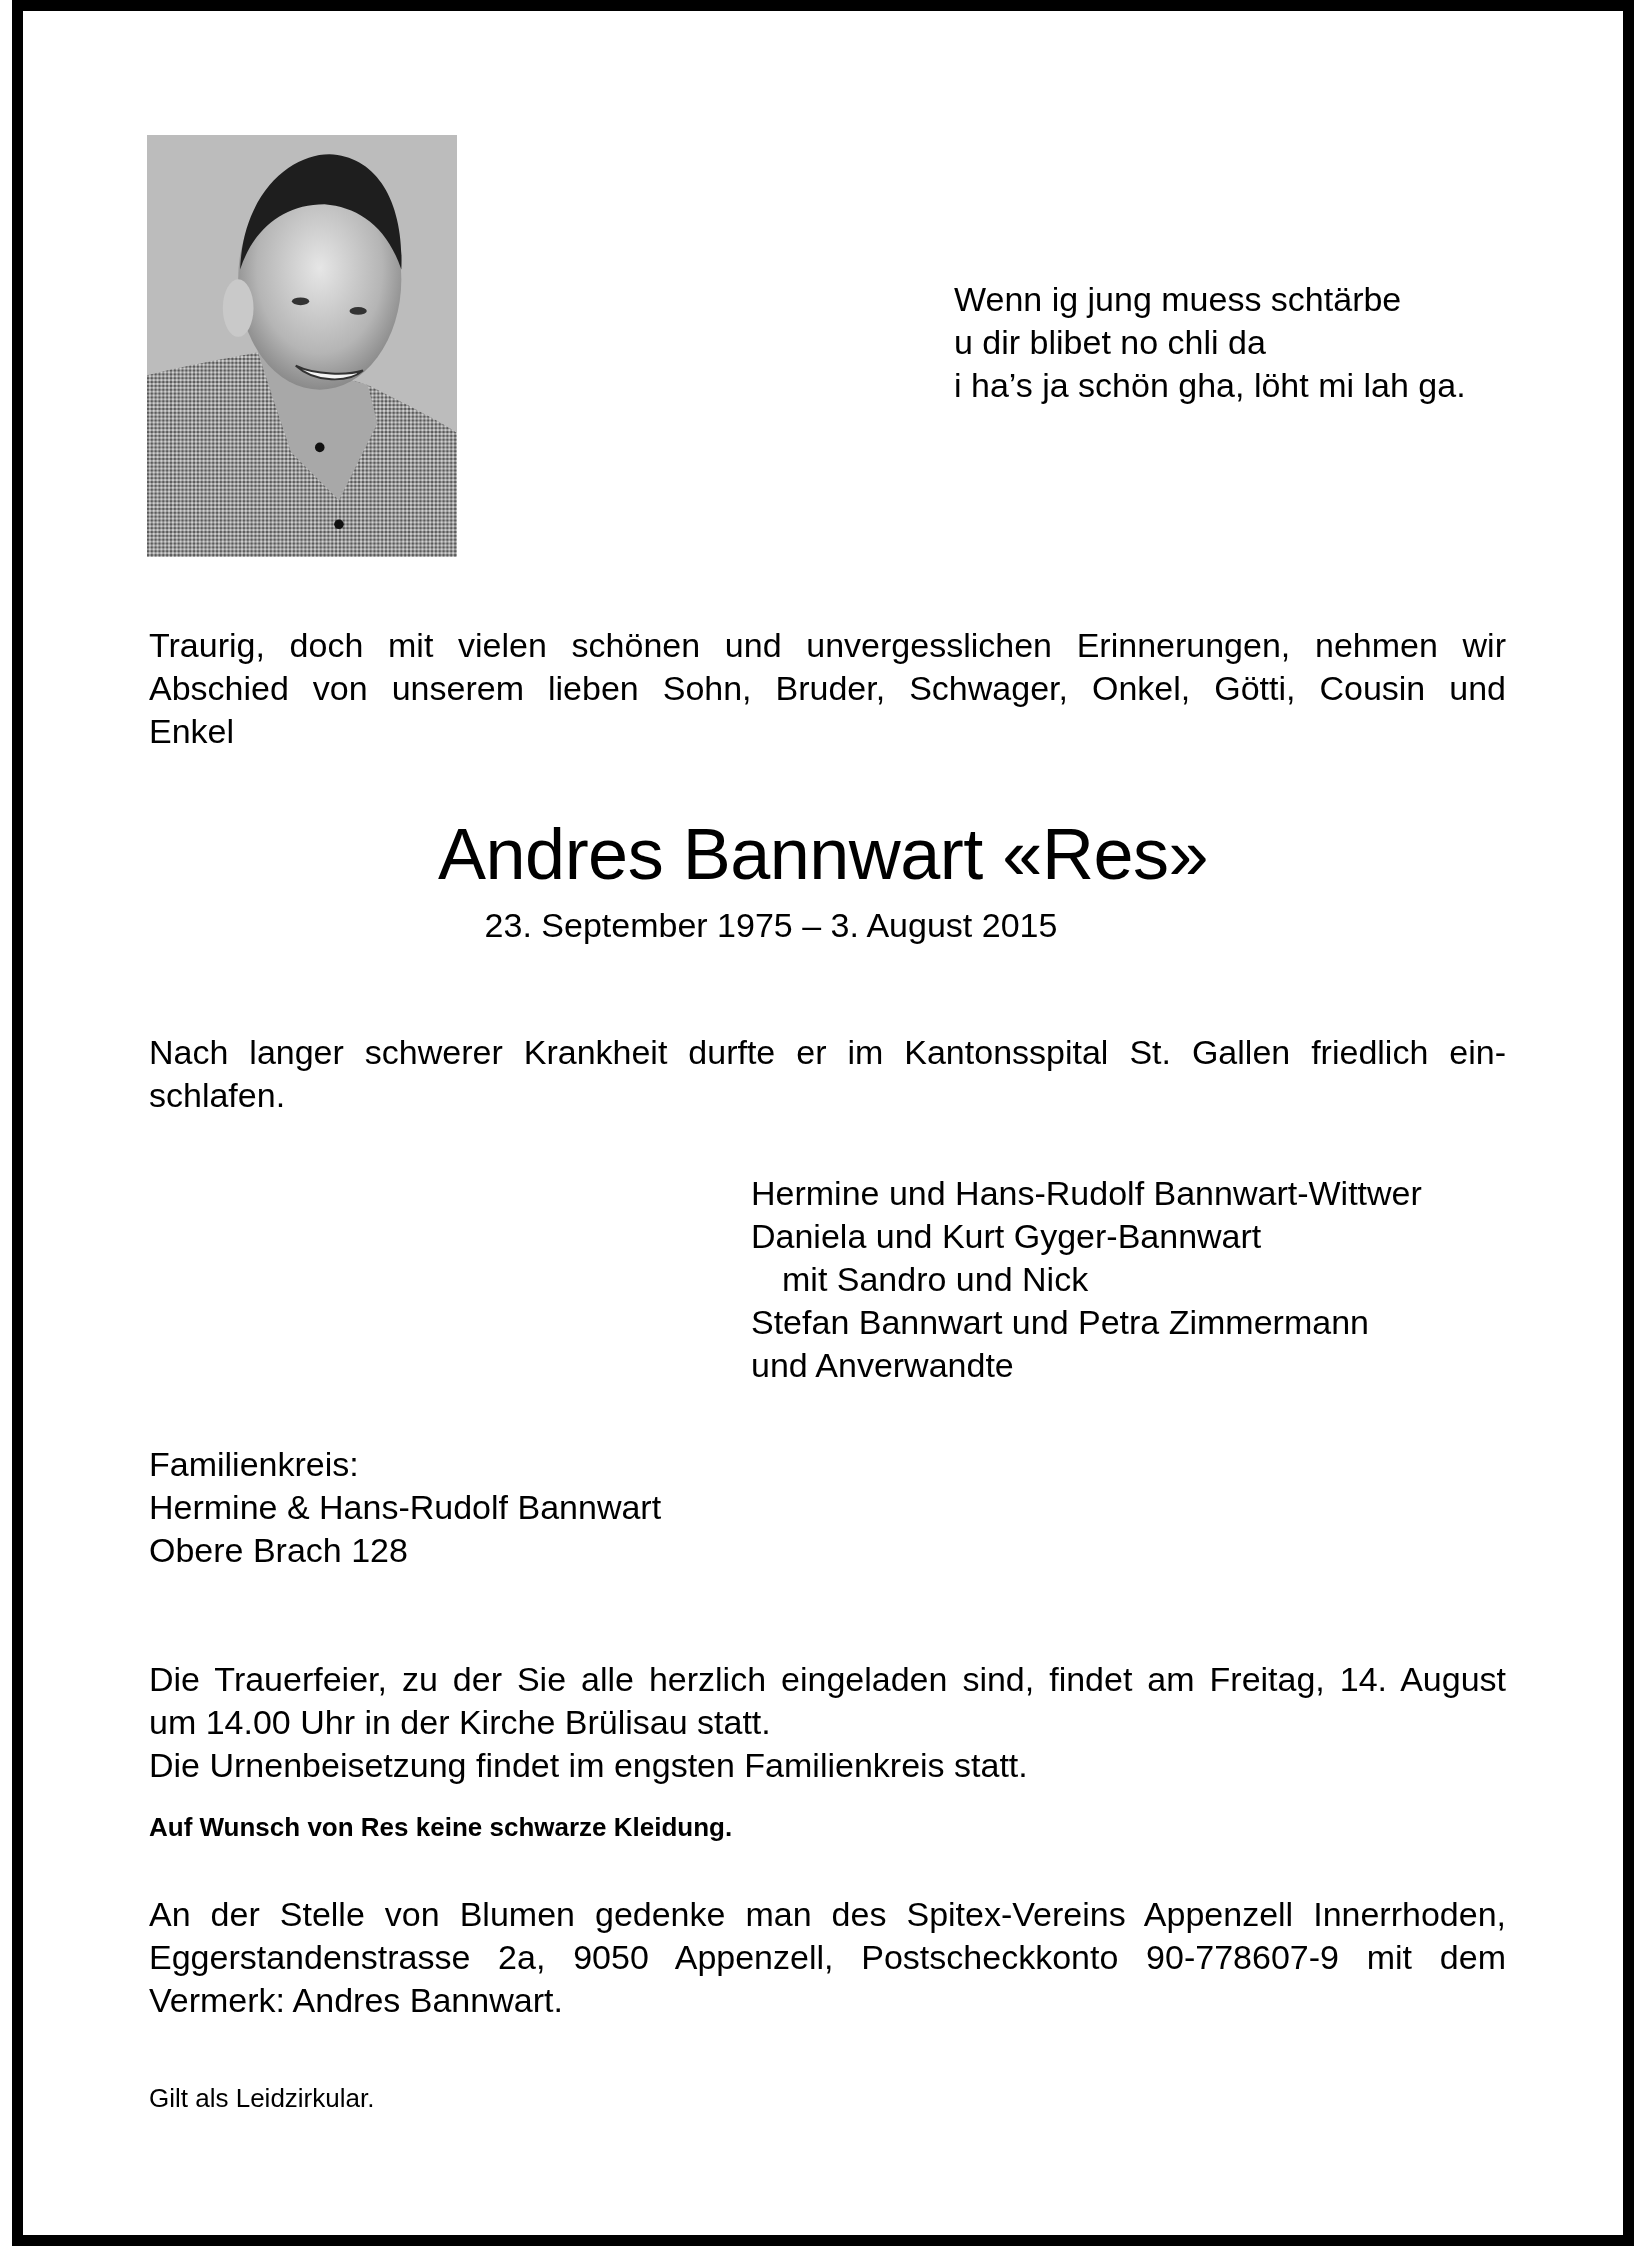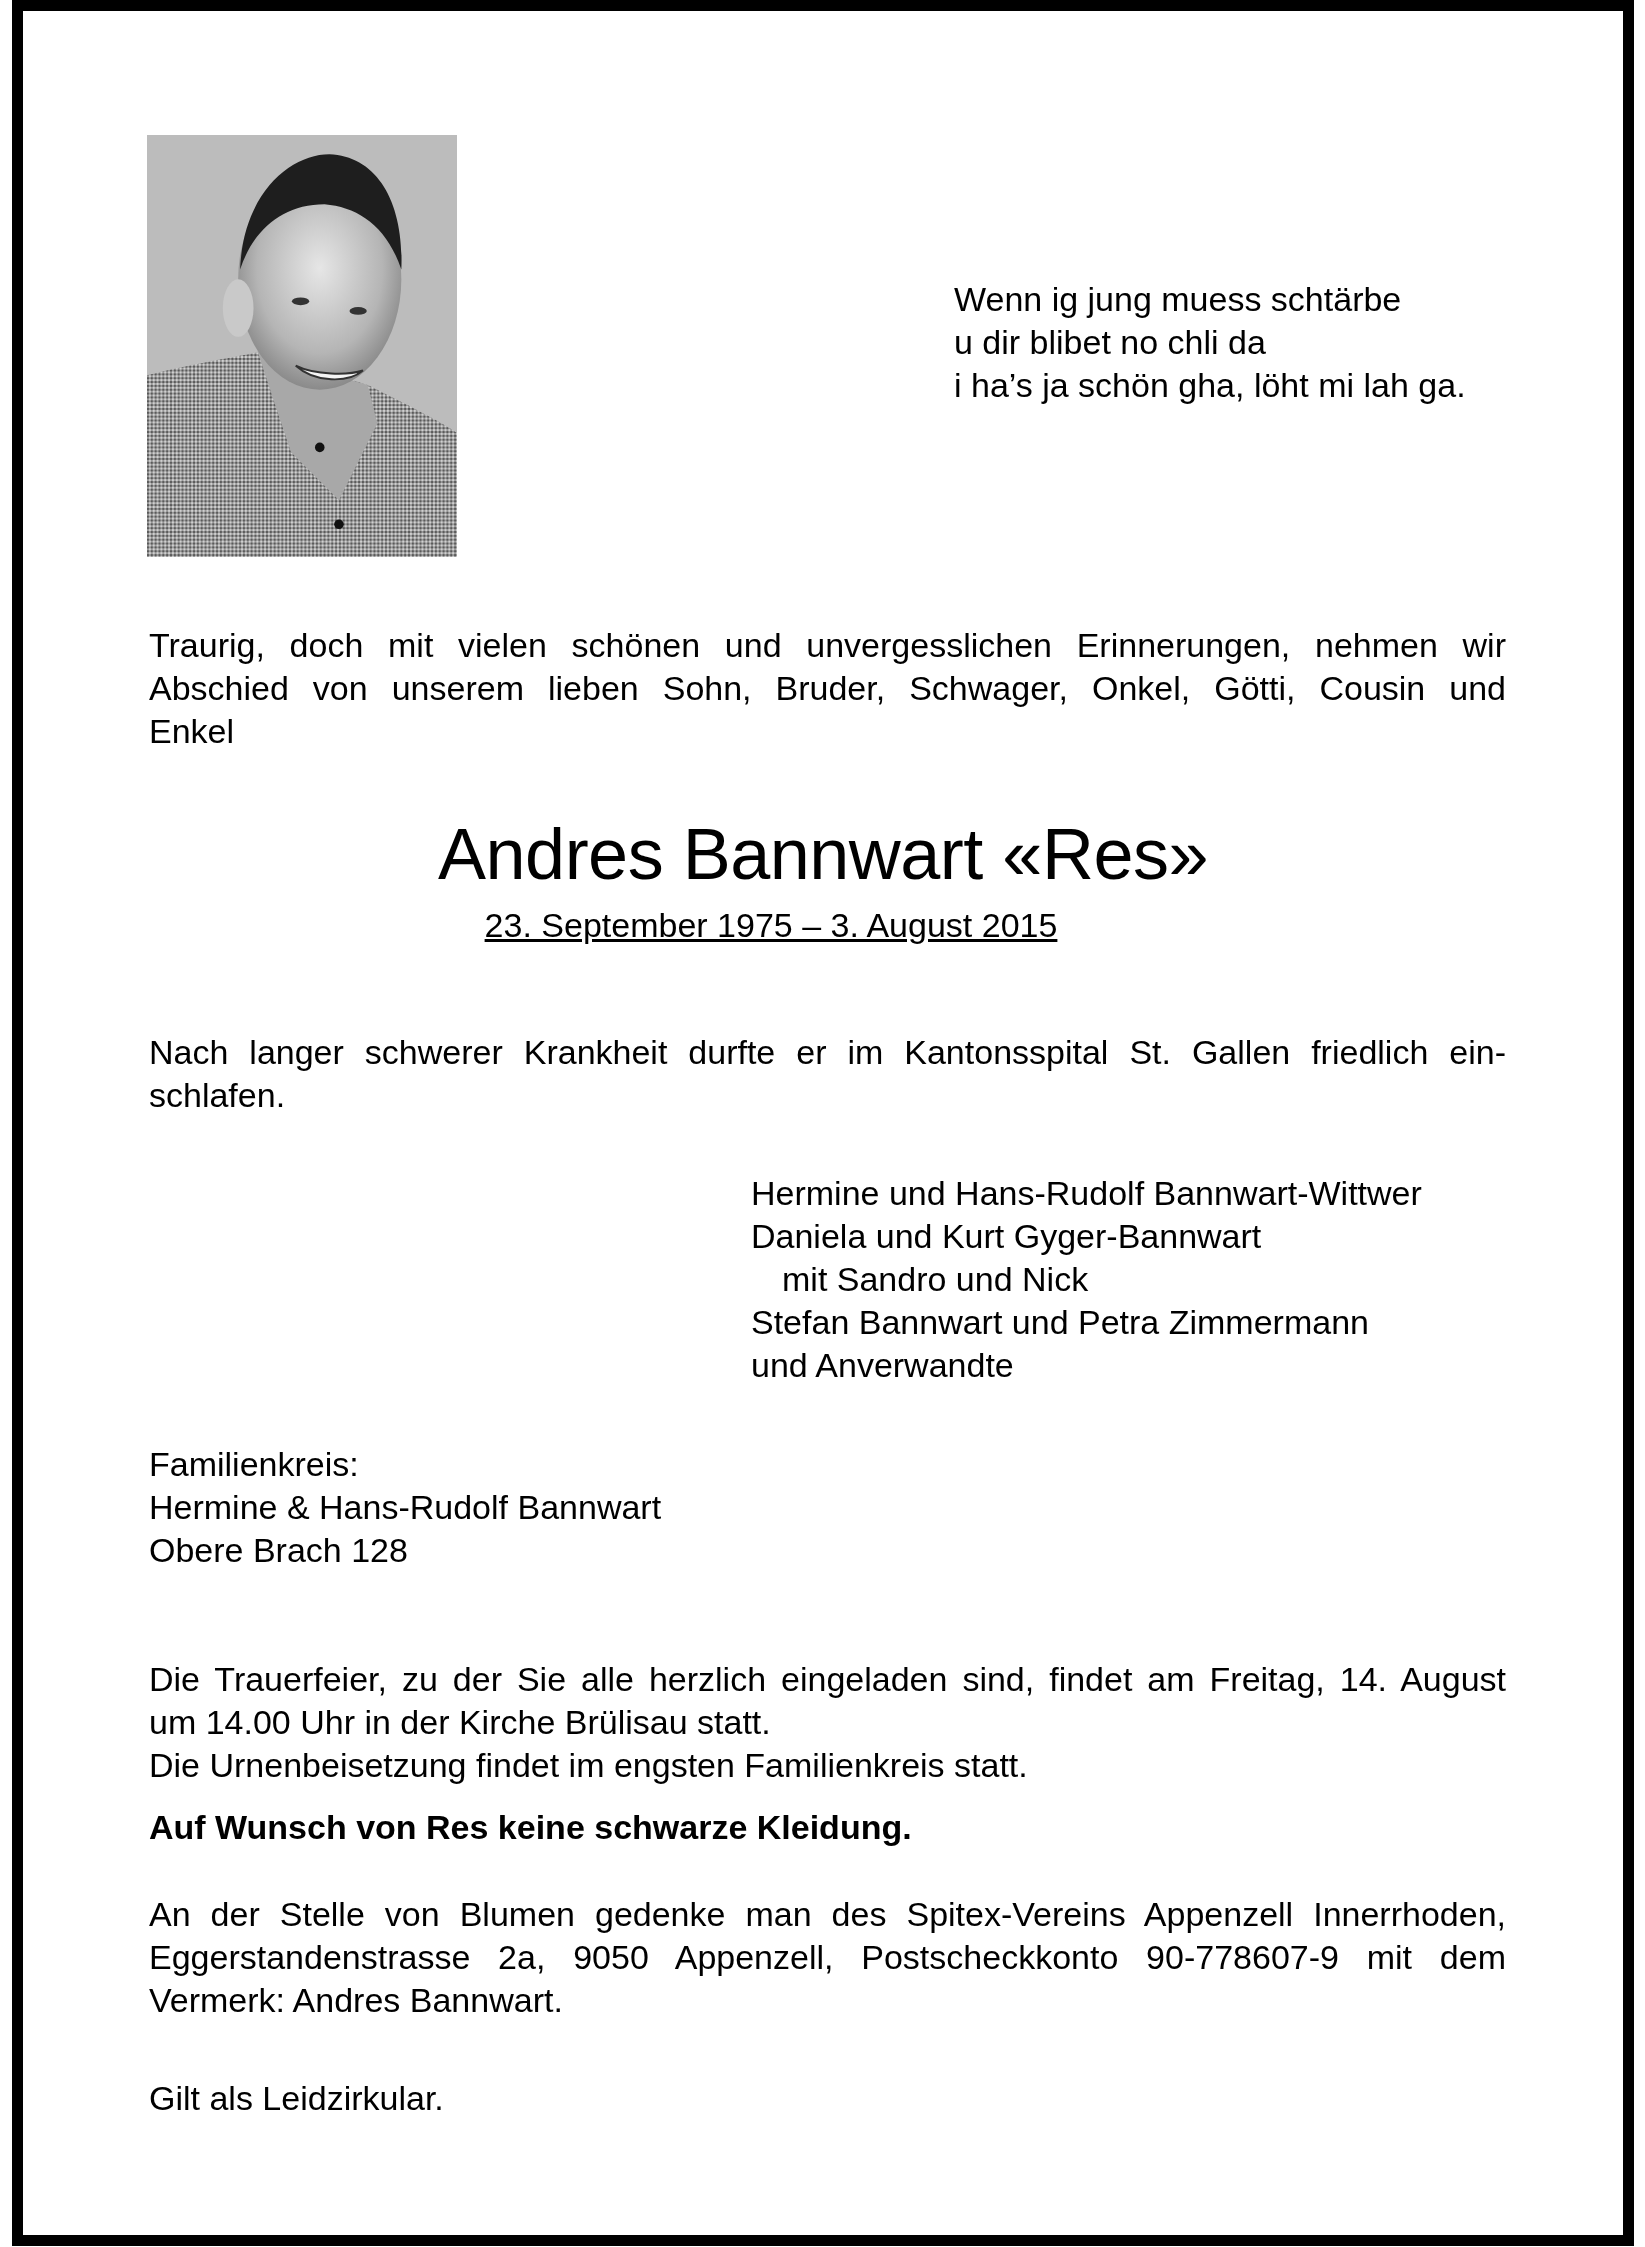--- a/index.html
+++ b/index.html
@@ -3,28 +3,28 @@
 <meta charset="utf-8">
 <style>
   html, body { margin: 0; padding: 0; background: #ffffff; }
   body { width: 1646px; height: 2247px; position: relative; overflow: hidden;
          font-family: "Liberation Sans", "DejaVu Sans", sans-serif; color: #000; }
   .frame { position: absolute; left: 11.5px; top: 0; width: 1600px; height: 2224px;
            border: 11.5px solid #000; background: #fff; }
   .photo { position: absolute; left: 147px; top: 135px; width: 310px; height: 422px;
            background: #bdbdbd; overflow: hidden; }
   .photo svg { display: block; width: 100%; height: 100%; }
-  .txt { position: absolute; font-size: 34px; line-height: 43px; white-space: nowrap; }
+  .txt { position: absolute; font-size: 26px; line-height: 43px; white-space: nowrap; }
   .block { position: absolute; font-size: 34px; line-height: 43px; }
   .block .line { display: block; white-space: nowrap; }
   .justify { width: 1357px; text-align: justify; text-align-last: left; white-space: normal; }
   .name { position: absolute; left: 0; width: 1646px; text-align: center; font-size: 72px;
           line-height: 79px; white-space: nowrap; letter-spacing: -0.5px; }
   .dates { position: absolute; left: 0; width: 1542px; text-align: center; font-size: 34px;
-           line-height: 43px; white-space: nowrap; text-decoration: underline; }
+           line-height: 43px; white-space: nowrap; }
   .bold { font-weight: bold; }
   .indent { padding-left: 31px; }
 </style>
 </head>
 <body>
 
 <div class="frame"></div>
 
 <div class="photo" title="Portrait photo of Andres Bannwart">
   <svg viewBox="0 0 323 439" preserveAspectRatio="none">

